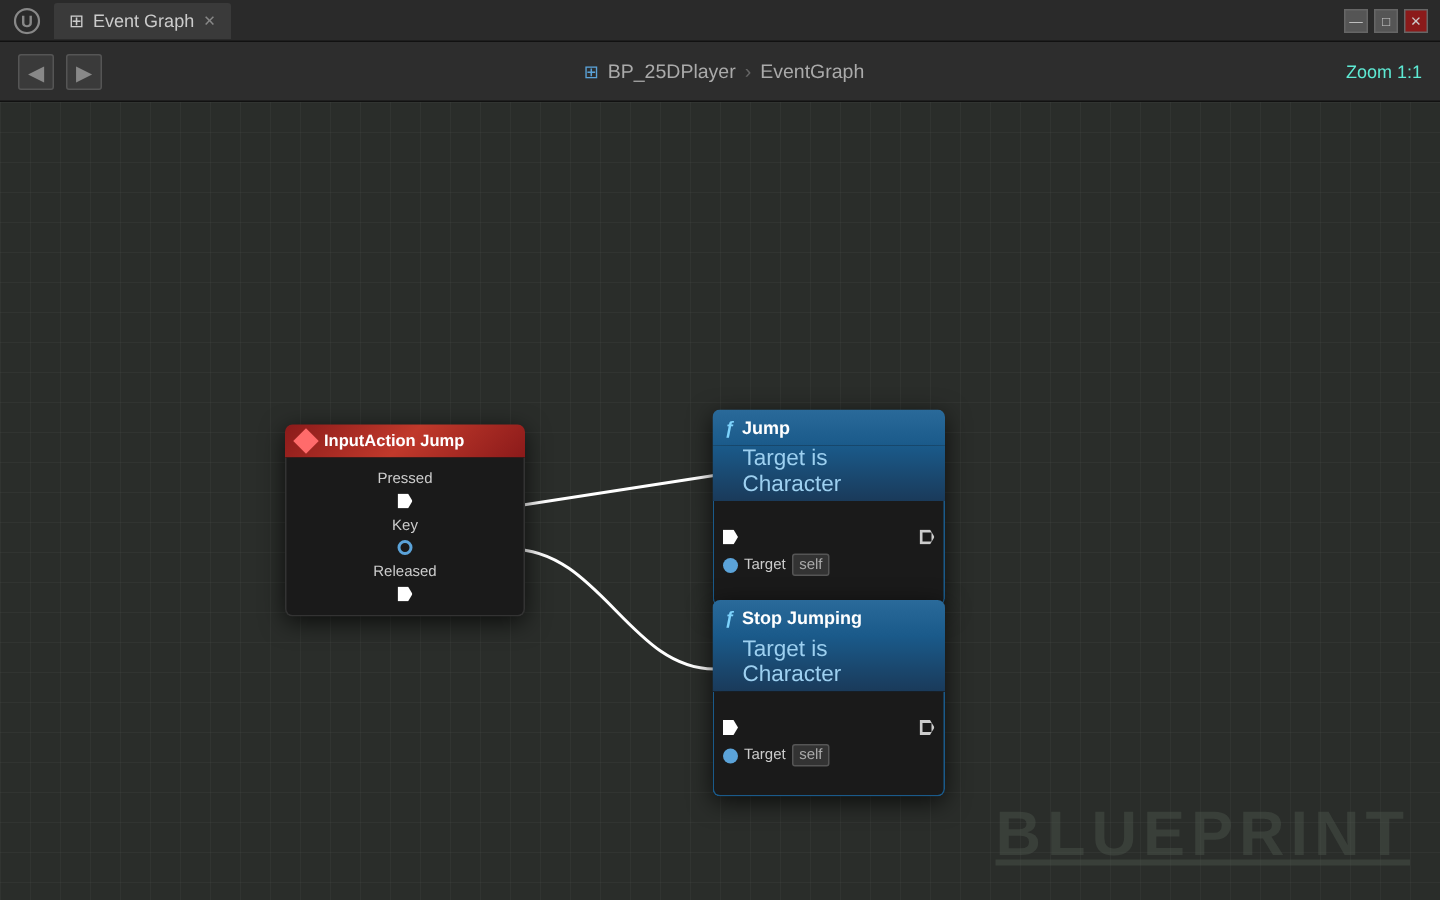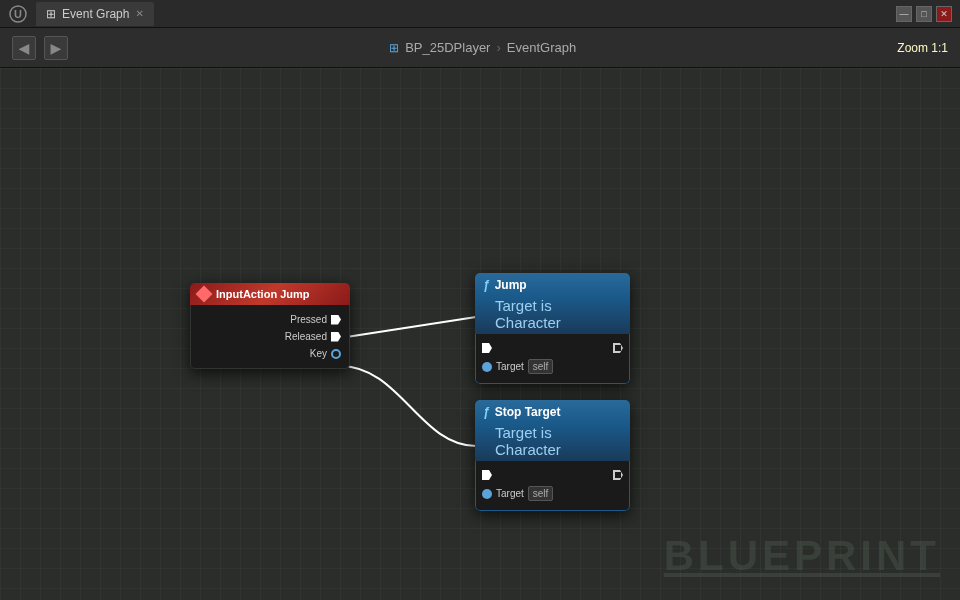--- a/index.html
+++ b/index.html
@@ -81,21 +81,21 @@
       font-size: 13px;
     }
     .breadcrumb-icon {
       color: #5ba3d9;
       font-size: 12px;
     }
     .breadcrumb-sep {
       color: #666;
     }
     #zoom-label {
-      color: #fef9c3;
+      color: #5eead4;
       font-size: 12px;
       margin-left: auto;
     }
 
     
     #canvas {
       width: 100%;
       height: calc(600px - 68px);
       background: #2a2d2a;
       background-image:
@@ -158,20 +158,21 @@
       border: 1px solid #333;
       border-top: none;
     }
     .pin-row {
       display: flex;
       align-items: center;
       justify-content: flex-end;
       padding: 3px 8px;
       gap: 4px;
       position: relative;
+      flex-direction: column;
     }
     .pin-label {
       color: #ccc;
       font-size: 10px;
     }
     .pin-exec-out {
       width: 10px; height: 10px;
       background: #fff;
       clip-path: polygon(0 0, 70% 0, 100% 50%, 70% 100%, 0 100%);
     }
@@ -208,21 +209,21 @@
       color: #9dd0f0;
       font-size: 15px;
       padding: 0 20px 3px;
       background: linear-gradient(180deg, #1a5a8a 0%, #1a3a5a 100%);
     }
     .func-body {
       background: #1a1a1a;
       border: 1px solid #1a5a8a;
       border-top: none;
       border-radius: 0 0 5px 5px;
-      padding: 6px 0;
+      padding: 16px 0;
     }
     .pin-row-both {
       display: flex;
       align-items: center;
       justify-content: space-between;
       padding: 3px 6px;
     }
     .pin-exec-in {
       width: 10px; height: 10px;
       background: #fff;
@@ -320,26 +321,26 @@
     <div class="node-input-action-header">
       <div class="node-diamond"></div>
       <span class="node-title">InputAction Jump</span>
     </div>
     <div class="node-body">
       <div class="pin-row">
         <span class="pin-label">Pressed</span>
         <div class="pin-exec-out"></div>
       </div>
       <div class="pin-row">
+        <span class="pin-label">Key</span>
+        <div class="pin-circle-out"></div>
+      </div>
+      <div class="pin-row">
         <span class="pin-label">Released</span>
         <div class="pin-exec-out"></div>
-      </div>
-      <div class="pin-row">
-        <span class="pin-label">Key</span>
-        <div class="pin-circle-out"></div>
       </div>
     </div>
   </div>
 
   <div class="node func-node" id="node-jump">
     <div class="func-node-header">
       <span class="func-icon">ƒ</span>
       <span class="func-title">Jump</span>
     </div>
     <div class="func-subtitle">Target is Character</div>
@@ -352,21 +353,21 @@
         <div class="pin-circle-in"></div>
         <span class="pin-label">Target</span>
         <span class="pin-self-label">self</span>
       </div>
     </div>
   </div>
 
   <div class="node func-node" id="node-stop-jumping">
     <div class="func-node-header">
       <span class="func-icon">ƒ</span>
-      <span class="func-title">Stop Target</span>
+      <span class="func-title">Stop Jumping</span>
     </div>
     <div class="func-subtitle">Target is Character</div>
     <div class="func-body">
       <div class="pin-row-both">
         <div class="pin-exec-in"></div>
         <div class="pin-exec-in-empty"></div>
       </div>
       <div class="target-row">
         <div class="pin-circle-in"></div>
         <span class="pin-label">Target</span>

